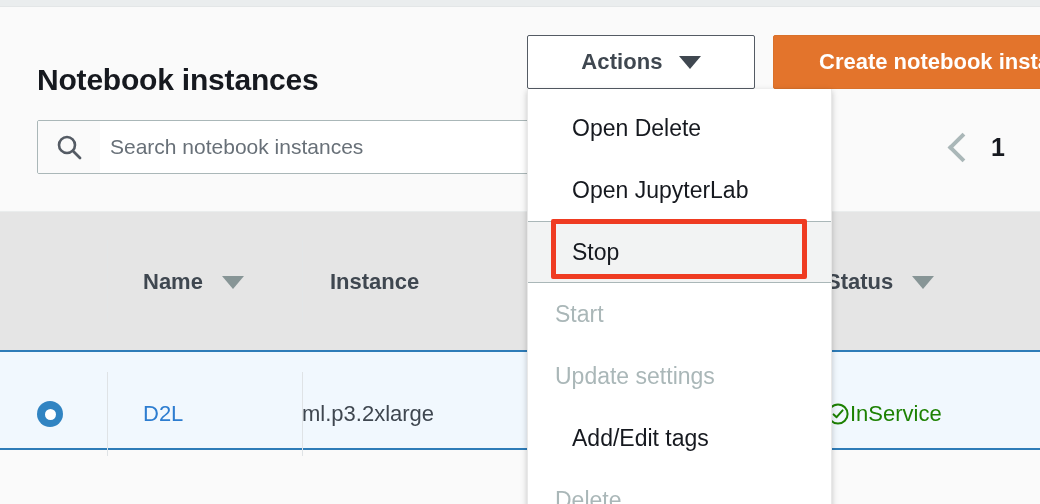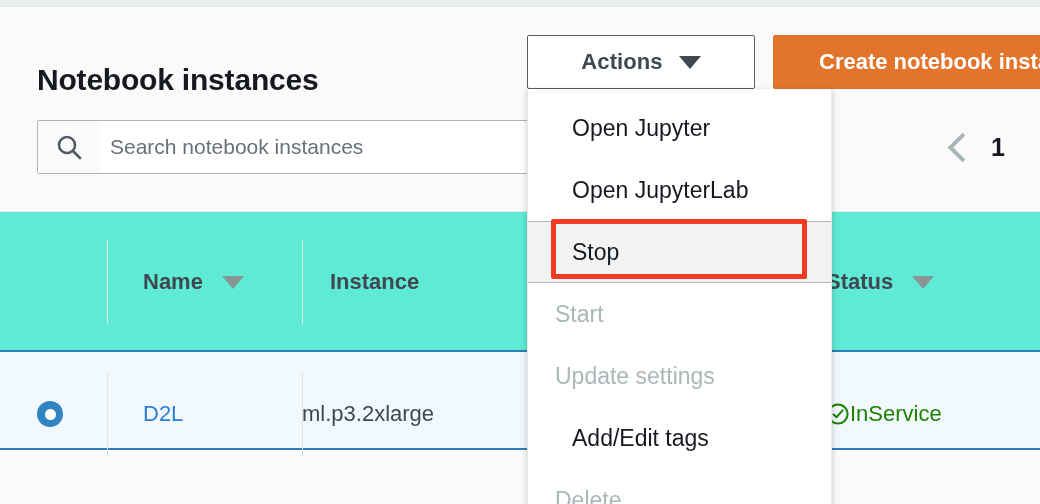--- a/index.html
+++ b/index.html
@@ -177,21 +177,21 @@
   
   .table {
     position: absolute;
     left: 0;
     top: 212px;
     width: 1040px;
   }
   .thead {
     position: relative;
     height: 140px;
-    background: #5eead4;
+    background: #e5e5e5;
     border-bottom: 2px solid #2e7cb8;
     box-sizing: border-box;
   }
   .th {
     position: absolute;
     top: 0;
     height: 140px;
     display: flex;
     align-items: center;
     gap: 19px;
@@ -398,21 +398,21 @@
           </svg>
         </span>
         <span>InService</span>
       </div>
     </div>
 
   </div>
 
   <div class="menu">
     <div class="menu-spacer-top"></div>
-    <div class="menu-item">Open Jupyter</div>
+    <div class="menu-item">Open Delete</div>
     <div class="menu-item">Open JupyterLab</div>
     <div class="menu-item highlighted">Stop</div>
     <div class="menu-item disabled">Start</div>
     <div class="menu-item disabled">Update settings</div>
     <div class="menu-item">Add/Edit tags</div>
     <div class="menu-item disabled">Delete</div>
   </div>
 
   <div class="red-box"></div>
 

